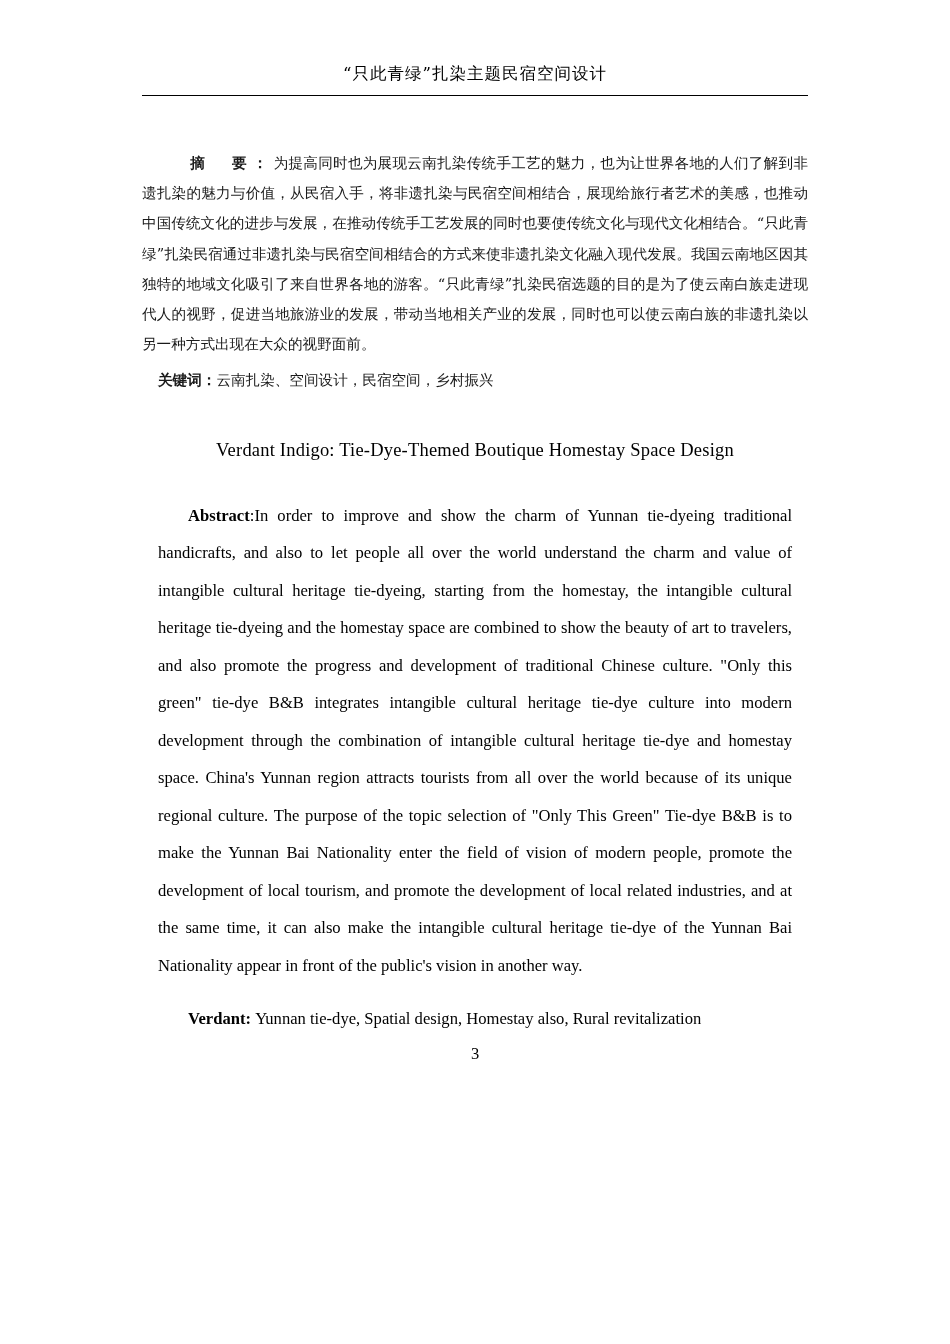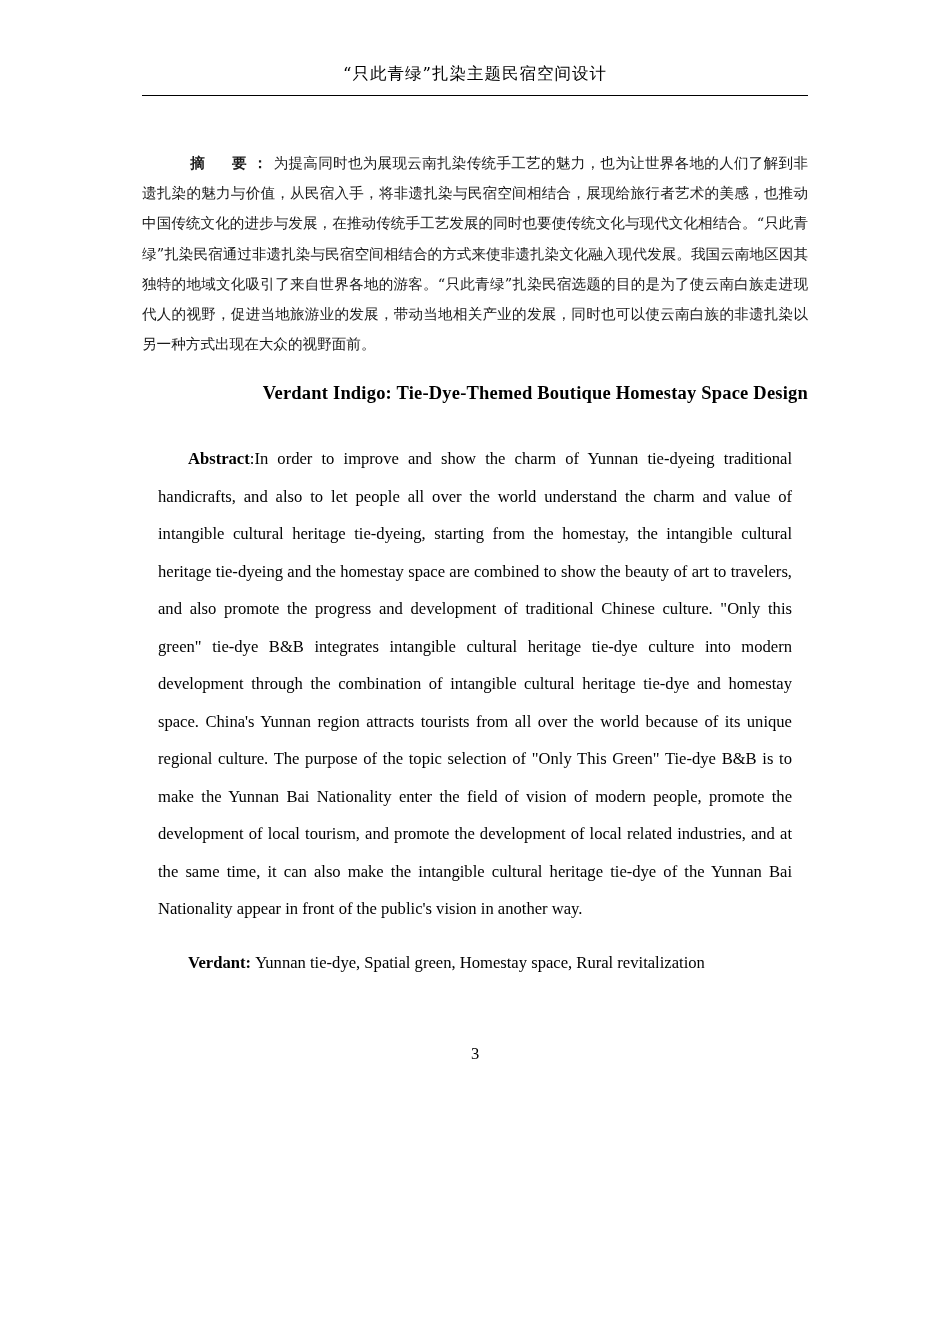--- a/index.html
+++ b/index.html
@@ -74,24 +74,24 @@
     width: 16px;
   }
   .cn-keywords {
     margin-top: 6px !important;
   }
   .kw-label {
     font-weight: bold;
   }
   
   .en-title {
-    margin-top: 24px;
-    text-align: right;
+    margin-top: 44px;
+    text-align: center;
     font-family: "Liberation Serif", serif;
-    font-weight: bold;
+    font-weight: normal;
     font-size: 18.5px;
     letter-spacing: 0.2px;
   }
   
   .en-block {
     margin-top: 36px;
     font-family: "Liberation Serif", serif;
     font-size: 16.6px;
     line-height: 37.5px;
     text-align: justify;
@@ -128,26 +128,27 @@
 
   <div class="header">
     <div class="header-title">“只此青绿”扎染主题民宿空间设计</div>
   </div>
   <div class="header-rule"></div>
 
   <div class="content">
 
     <div class="cn-block">
       <p><span class="cn-indent"></span><span class="cn-label">摘　要：</span><span>为提高同时也为展现云南扎染传统手工艺的魅力，也为让世界各地的人们了解到非遗扎染的魅力与价值，从民宿入手，将非遗扎染与民宿空间相结合，展现给旅行者艺术的美感，也推动中国传统文化的进步与发展，在推动传统手工艺发展的同时也要使传统文化与现代文化相结合。“只此青绿”扎染民宿通过非遗扎染与民宿空间相结合的方式来使非遗扎染文化融入现代发展。我国云南地区因其独特的地域文化吸引了来自世界各地的游客。“只此青绿”扎染民宿选题的目的是为了使云南白族走进现代人的视野，促进当地旅游业的发展，带动当地相关产业的发展，同时也可以使云南白族的非遗扎染以另一种方式出现在大众的视野面前。</span></p>
+      <p class="cn-keywords"><span class="cn-indent"></span><span class="kw-label">关键词：</span><span>云南扎染、空间设计，民宿空间，乡村振兴</span></p>
     </div>
 
     <div class="en-title">Verdant Indigo: Tie-Dye-Themed Boutique Homestay Space Design</div>
 
     <div class="en-block">
       <p><span class="en-indent"></span><span class="bold">Abstract</span><span>:</span><span>In order to improve and show the charm of Yunnan tie-dyeing traditional handicrafts, and also to let people all over the world understand the charm and value of intangible cultural heritage tie-dyeing, starting from the homestay, the intangible cultural heritage tie-dyeing and the homestay space are combined to show the beauty of art to travelers, and also promote the progress and development of traditional Chinese culture. "Only this green" tie-dye B&amp;B integrates intangible cultural heritage tie-dye culture into modern development through the combination of intangible cultural heritage tie-dye and homestay space. China's Yunnan region attracts tourists from all over the world because of its unique regional culture. The purpose of the topic selection of "Only This Green" Tie-dye B&amp;B is to make the Yunnan Bai Nationality enter the field of vision of modern people, promote the development of local tourism, and promote the development of local related industries, and at the same time, it can also make the intangible cultural heritage tie-dye of the Yunnan Bai Nationality appear in front of the public's vision in another way.</span></p>
-      <p class="en-keywords"><span class="en-indent"></span><span class="bold">Verdant:</span><span>&nbsp;</span><span>Yunnan tie-dye, Spatial green, Homestay space, Rural revitalization</span></p>
+      <p class="en-keywords"><span class="en-indent"></span><span class="bold">Verdant:</span><span>&nbsp;</span><span>Yunnan tie-dye, Spatial design, Homestay also, Rural revitalization</span></p>
     </div>
 
   </div>
 
   <div class="page-number">3</div>
 
 </div>
 
 </body></html>

